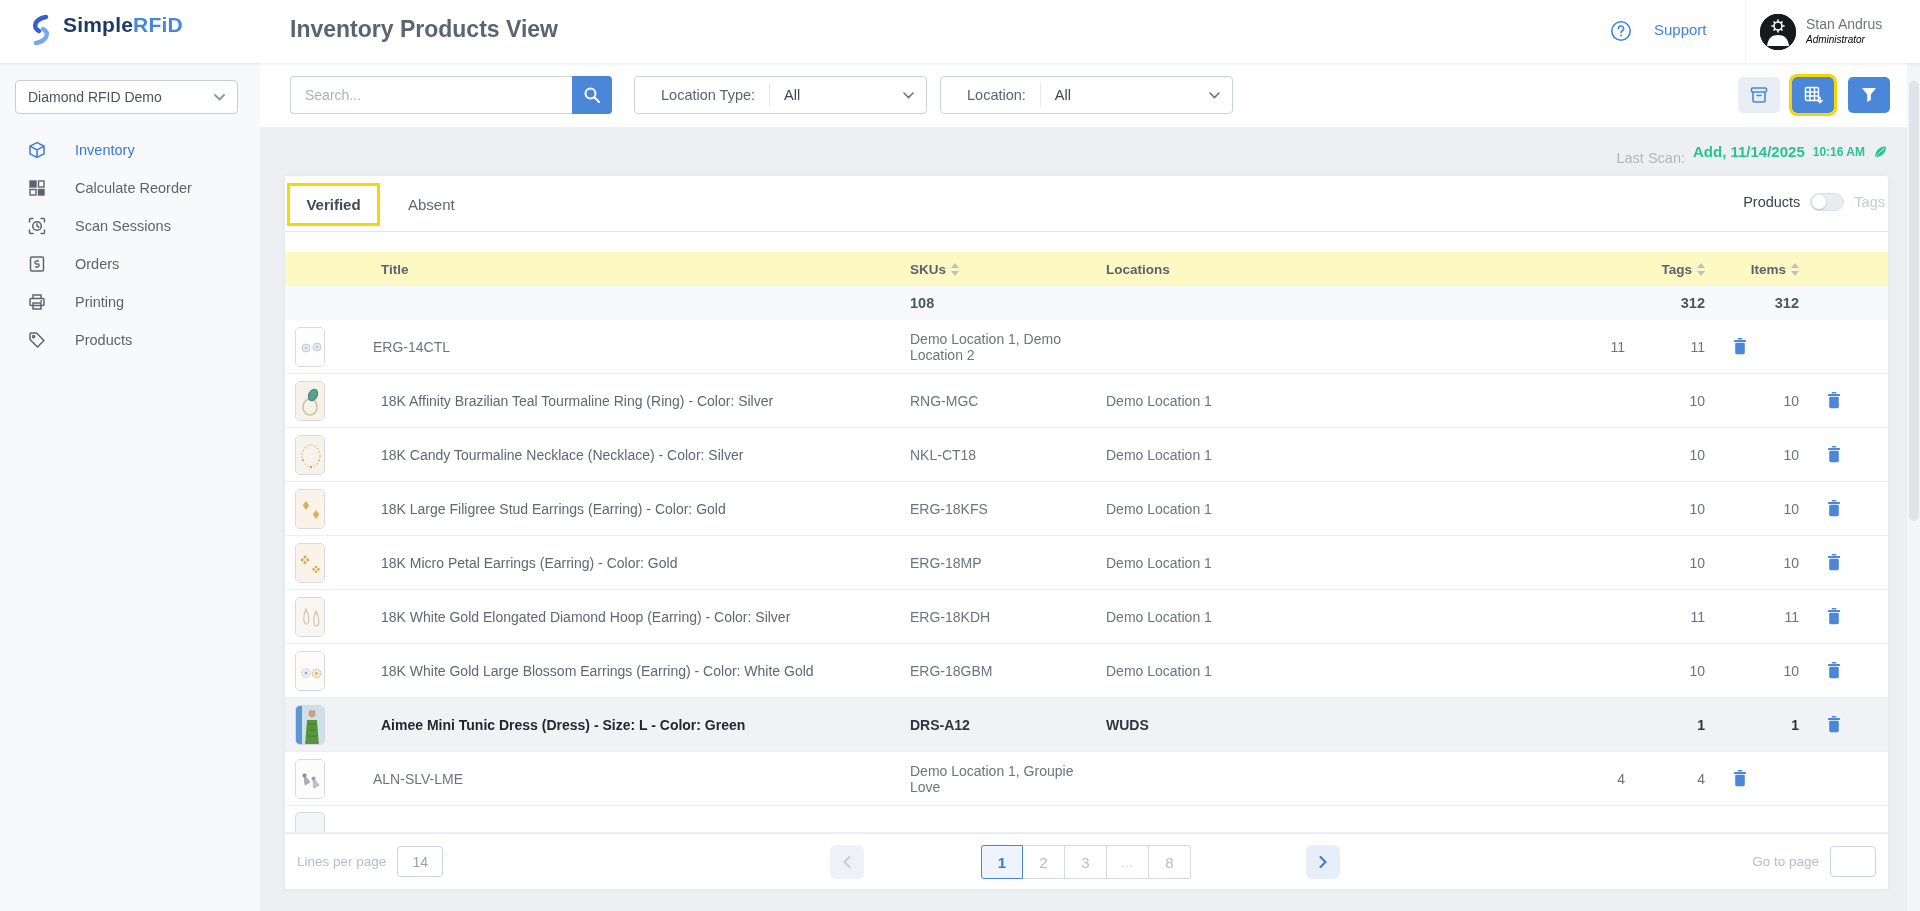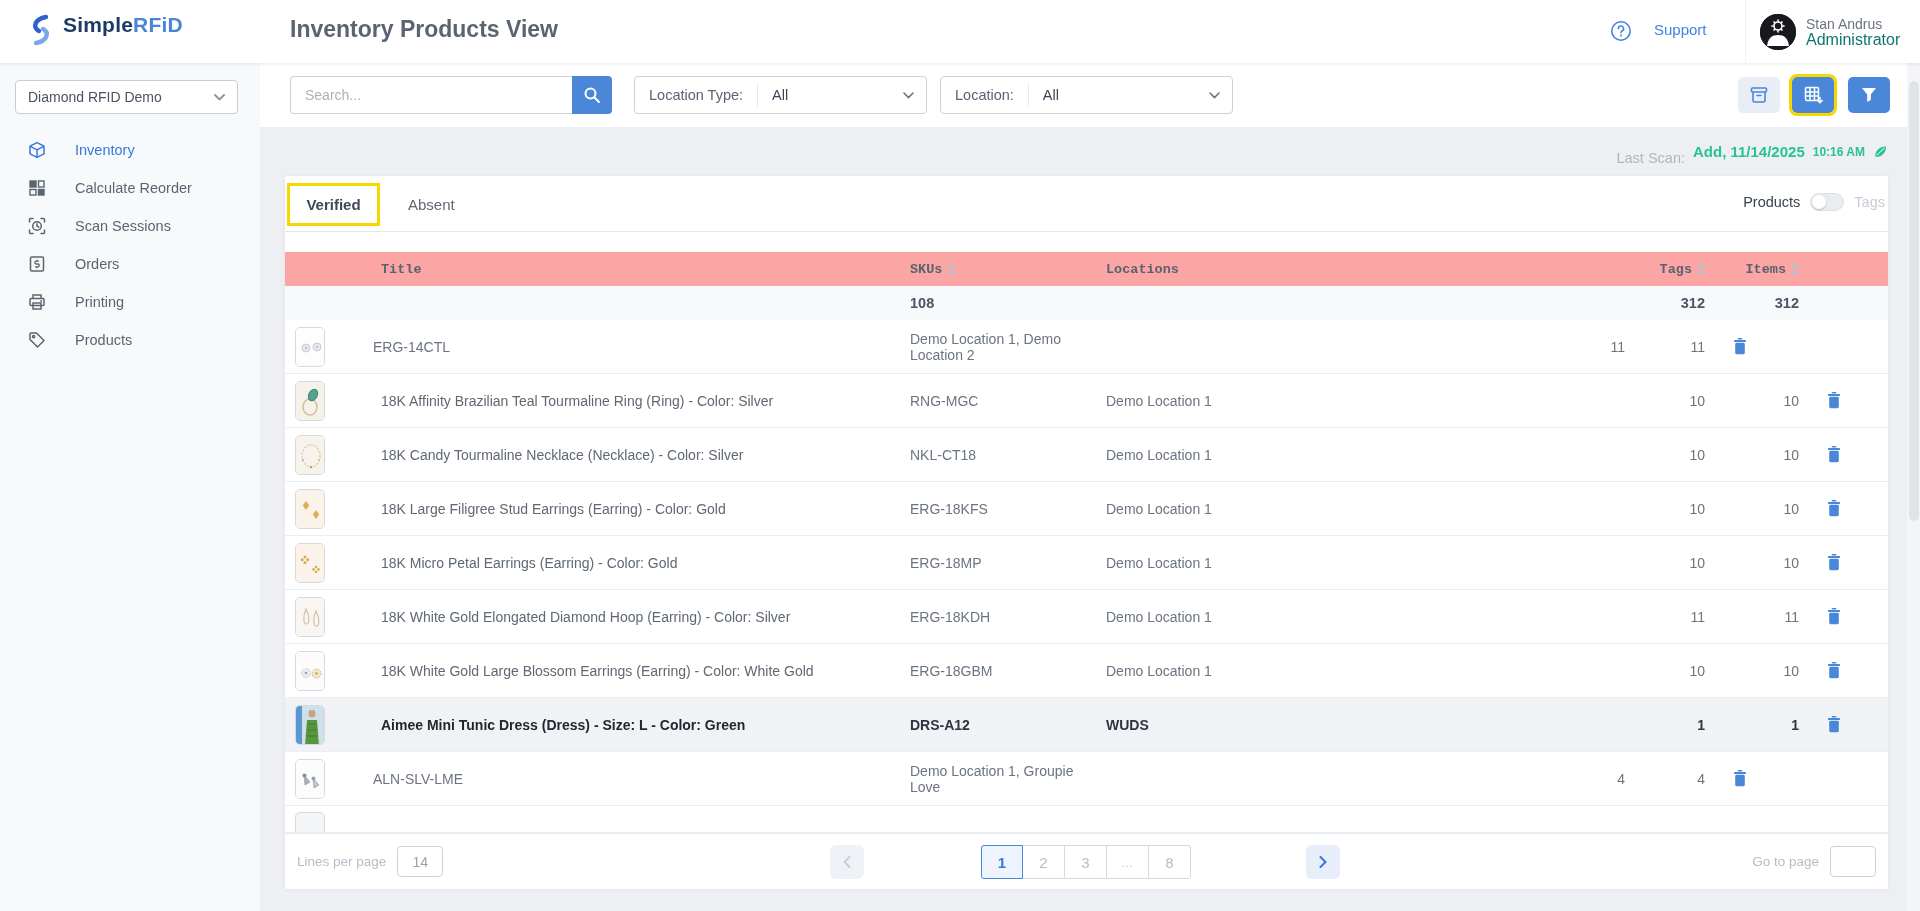--- a/index.html
+++ b/index.html
@@ -16,21 +16,21 @@
   .logo-name .dark { color:#1d3a66; }
   .logo-name .lite { color:#4a86d8; }
   .page-title { position:absolute; left:290px; top:16px; font-size:23px; font-weight:700; color:#5b6472; }
   .help-btn { position:absolute; left:1610px; top:20px; width:22px; height:22px; cursor:pointer; }
   .support-link { position:absolute; left:1654px; top:21px; font-size:15px; color:#3f83e0; cursor:pointer; }
   .user-block { position:absolute; left:1745px; top:0; width:175px; height:63px; background:#fff;
                 border-left:1px solid #f0f2f5; display:flex; align-items:center; gap:10px;
                 padding-left:14px; cursor:pointer; }
   .avatar { width:36px; height:36px; border-radius:50%; background:#17191d; flex:0 0 auto; }
   .user-name { font-size:14px; color:#6b7480; line-height:17px; }
-  .user-role { font-size:16px; color:#0f766e; line-height:14px; }
+  .user-role { font-size:10px; color:#000000; line-height:14px;font-style:italic; }
   
   .sidebar { position:absolute; left:0; top:63px; width:260px; height:848px; background:#f8f9fb; }
   .workspace { position:absolute; left:15px; top:17px; width:223px; height:34px; background:#fff;
                border:1px solid #c8cdd5; border-radius:4px; display:flex; align-items:center;
                justify-content:space-between; padding:0 12px; font-size:14px; color:#4a5360; cursor:pointer; }
   .nav { position:absolute; left:0; top:68px; width:260px; }
   .nav-item { height:38px; display:flex; align-items:center; gap:29px; padding-left:28px;
               font-size:14.5px; color:#5b6570; cursor:pointer; }
   .nav-item.active { color:#3579dc; }
   .nav-item svg { flex:0 0 auto; }
@@ -38,21 +38,21 @@
   .toolbar { position:absolute; left:260px; top:63px; width:1660px; height:64px; background:#fff; }
   .search-input { position:absolute; left:30px; top:13px; width:282px; height:38px;
                   border:1px solid #ccd2da; border-right:none; border-radius:4px 0 0 4px;
                   padding:8px 14px; font-size:14px; color:#4a5360; outline:none;
                   font-family:"Liberation Sans",sans-serif; }
   .search-input::placeholder { color:#aab2bc; }
   .search-btn { position:absolute; left:312px; top:13px; width:40px; height:38px; background:#4a87d8;
                 border:none; border-radius:0 4px 4px 0; cursor:pointer; display:flex;
                 align-items:center; justify-content:center; }
   .filter-box { position:absolute; top:13px; height:38px; background:#fff; border:1px solid #ccd2da;
-                border-radius:4px; display:flex; align-items:center; cursor:pointer; }
+                border-radius:4px; display:flex; align-items:center; cursor:pointer;padding-left:12px; }
   .filter-box .flabel { padding:0 14px; font-size:14.5px; color:#5a6472; height:24px;
                         display:flex; align-items:center; border-right:1px solid #e5e8ec; }
   .filter-box .fvalue { padding-left:14px; font-size:14.5px; color:#3c4553; flex:1; }
   .filter-box .chev { margin-right:12px; }
   .fb-ltype { left:374px; width:293px; }
   .fb-loc   { left:680px; width:293px; }
   .tool-btn { position:absolute; top:14px; width:42px; height:36px; border:none; border-radius:5px;
               display:flex; align-items:center; justify-content:center; cursor:pointer; }
   .tb-archive { left:1478px; background:#e9eef6; }
   .tb-excel   { left:1532px; background:#4a87d8; outline:3px solid #f5d800; }
@@ -74,22 +74,22 @@
                 font-size:15px; color:#5f6873; cursor:pointer; }
   .view-toggle { position:absolute; right:3px; top:17px; display:flex; align-items:center; gap:10px; }
   .vt-left  { font-size:14.5px; color:#3a4350; }
   .vt-right { font-size:14.5px; color:#c6ccd4; }
   .switch { width:34px; height:18px; border-radius:9px; background:#e9ecf0; border:1px solid #dde1e6;
             position:relative; cursor:pointer; }
   .knob { position:absolute; left:1px; top:1px; width:14px; height:14px; border-radius:50%;
           background:#fff; box-shadow:0 1px 2px rgba(0,0,0,.2); }
   
   .grid { display:grid; grid-template-columns:88px 537px 196px 519px 80px 94px 89px; align-items:center; }
-  .thead { position:absolute; top:76px; left:0; width:100%; height:34px; background:#fca5a5;
-           font-size:13.5px; font-weight:600; color:#5a6270;font-family:Liberation Mono, monospace; }
+  .thead { position:absolute; top:76px; left:0; width:100%; height:34px; background:#fef9c3;
+           font-size:13.5px; font-weight:600; color:#5a6270; }
   .th-sort { display:flex; align-items:center; gap:5px; }
   .cell-r { justify-self:end; text-align:right; }
   .tsum { position:absolute; top:110px; left:0; width:100%; height:34px; background:#f7f9fc;
           font-size:14.5px; font-weight:600; color:#4c5663; }
   .rows { position:absolute; top:144px; left:0; width:100%; }
   .trow { height:54px; border-bottom:1px solid #eceef2; font-size:14px; color:#6b7480; }
   .trow .tcell-title { color:#5f6873; padding-left:8px; padding-right:10px; }
   .trow.hl-row { background:#f0f2f5; color:#2e3540; }
   .trow.hl-row .tcell-title { color:#21272f; font-weight:600; }
   .trow.hl-row .numv { font-weight:600; }

